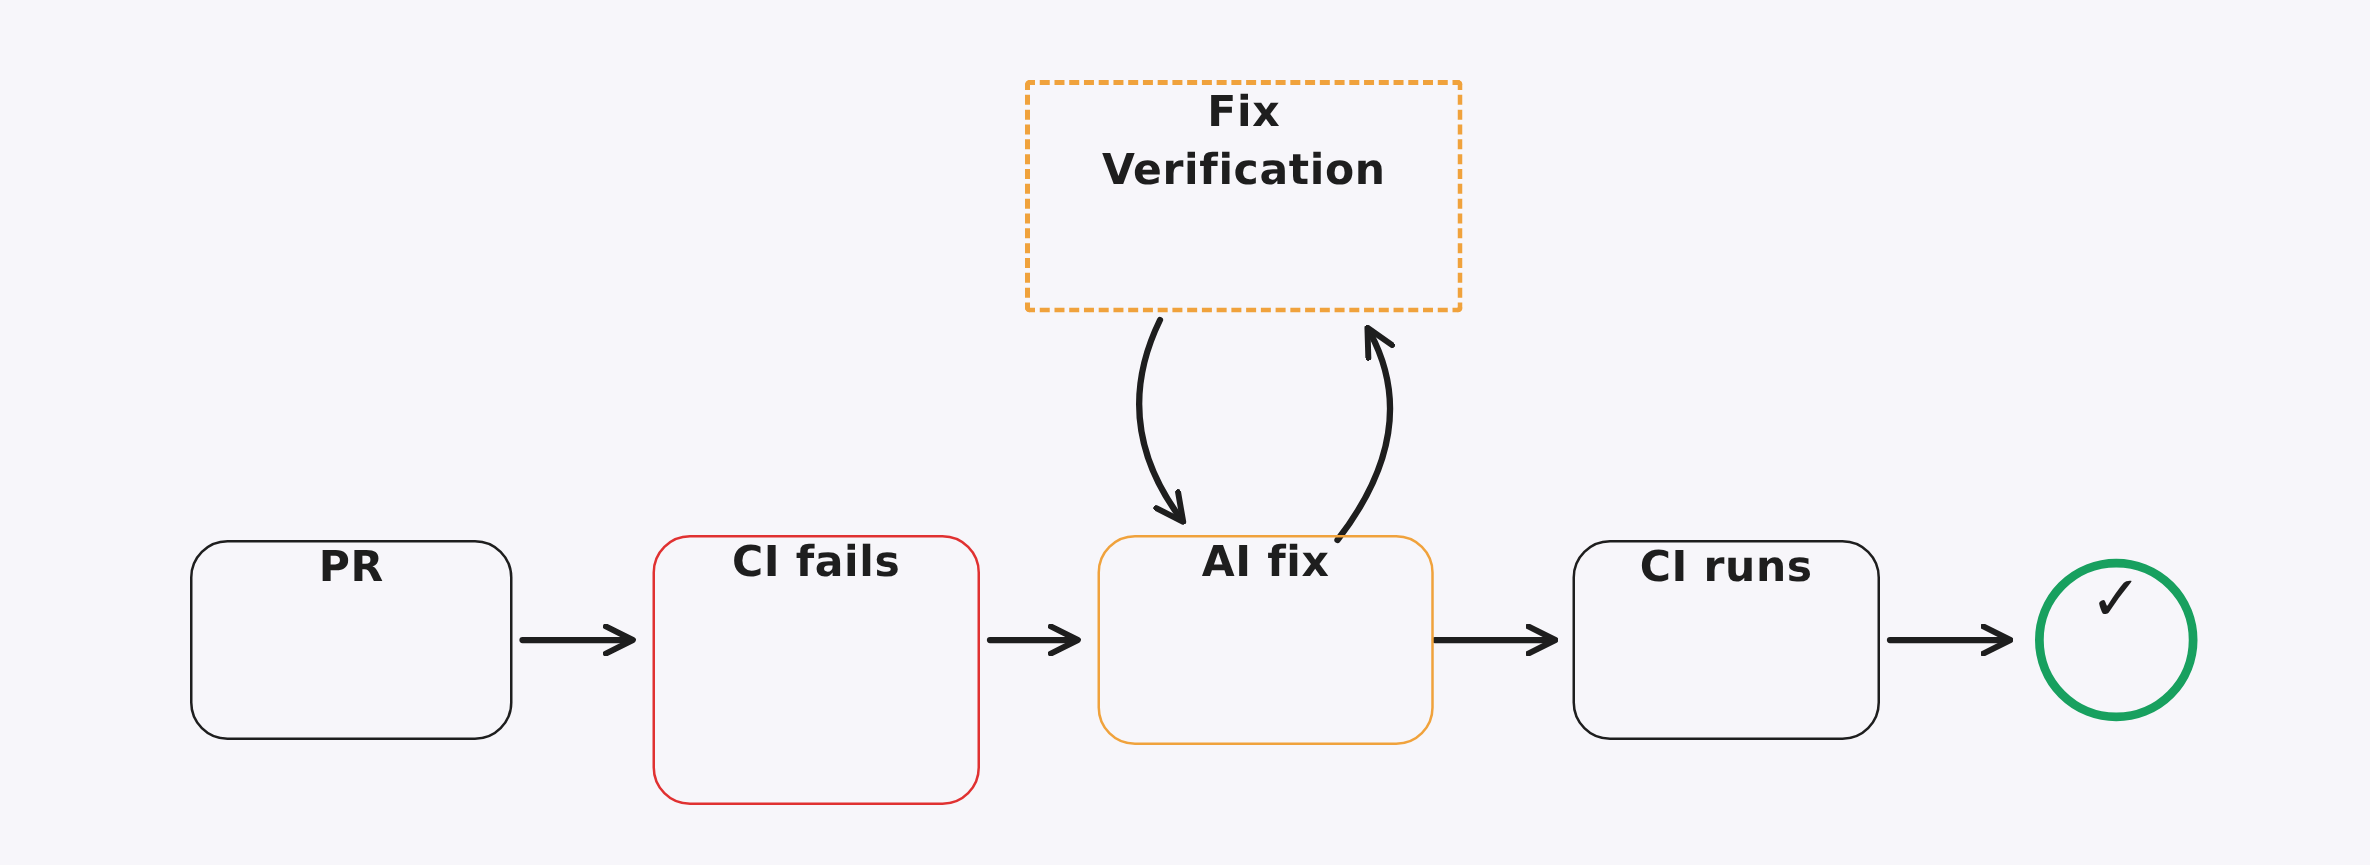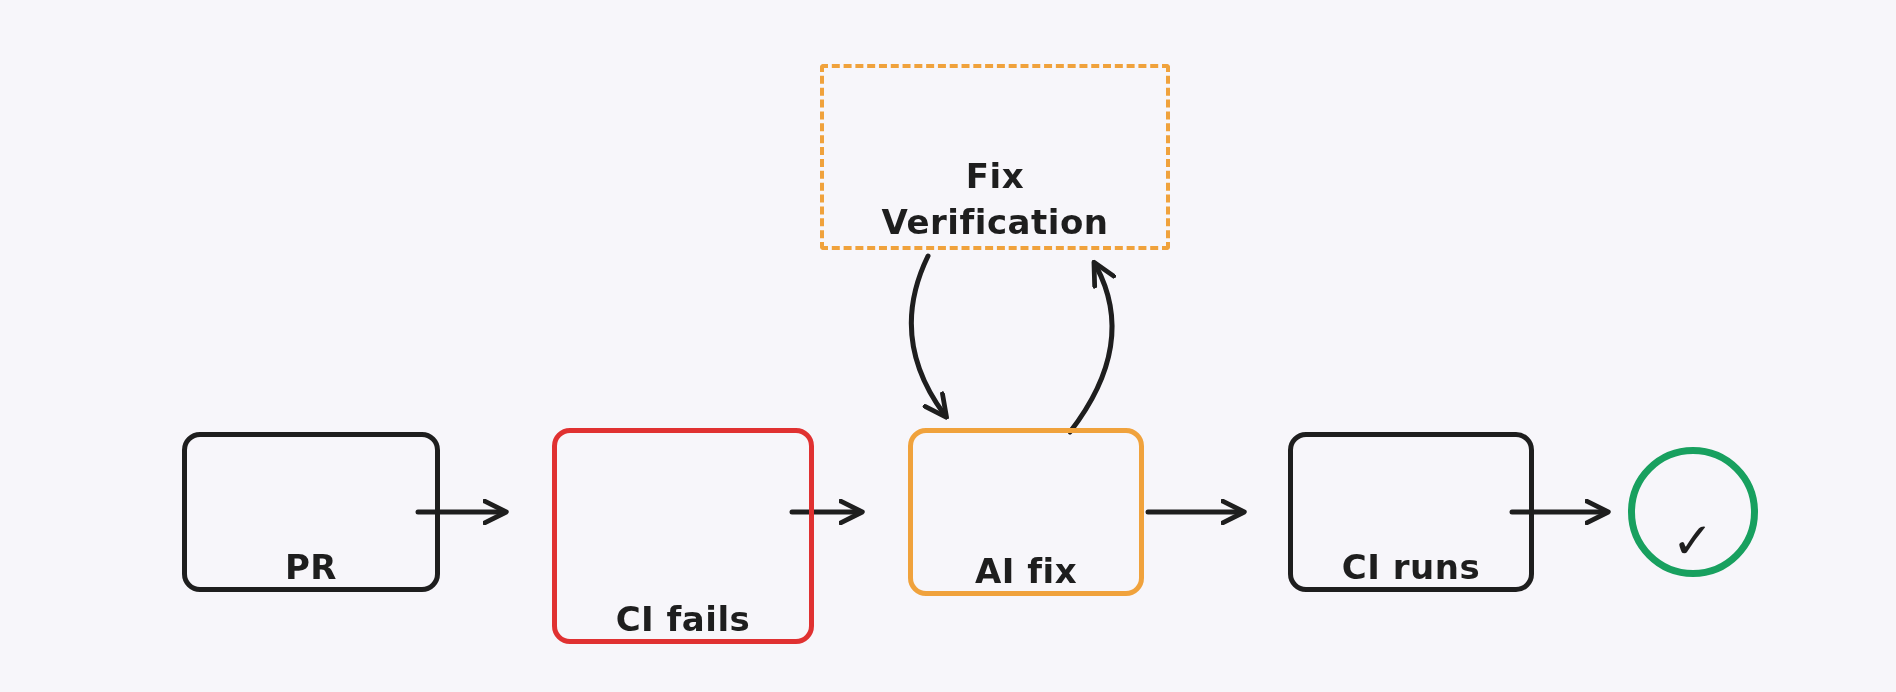--- a/index.html
+++ b/index.html
@@ -17,34 +17,33 @@
     position: absolute;
     left: 0;
     top: 0;
     width: 1896px;
     height: 692px;
     pointer-events: none;
   }
   .node {
     position: absolute;
     display: flex;
-    align-items: flex-end;
+    align-items: flex-start;
     justify-content: center;
     box-sizing: border-box;
     color: #1e1e1e;
     font-weight: 700;
     font-size: 34px;
     letter-spacing: 0.5px;
     text-align: center;
   }
   .box {
-    border: 5px solid #22c55e;
-    border-radius: 18px;
+    border: 2px solid #22c55e;
+    border-radius: 30px;
     background: transparent;
-    margin-left: 30px;
   }
   .dashed-box {
     border: 4px dashed #f0a23c;
     border-radius: 4px;
     background: transparent;
   }
   .dashed-box .label {
     width: 270px;
     line-height: 1.35;
   }
@@ -53,21 +52,21 @@
     border-radius: 50%;
   }
   .circle .label {
     font-size: 50px;
     font-weight: 700;
     margin-top: -4px;
   }
   
   #node-pr        { left: 152px;  top: 432px; width: 258px; height: 160px; }
   #node-ci-fails  { left: 522px;  top: 428px; width: 262px; height: 216px; }
-  #node-ai-fix    { left: 878px;  top: 428px; width: 236px; height: 168px; }
+  #node-ai-fix    { left: 878px;  top: 428px; width: 269px; height: 168px; }
   #node-ci-runs   { left: 1258px; top: 432px; width: 246px; height: 160px; }
   #node-verify    { left: 820px;  top: 64px;  width: 350px; height: 186px; }
   #node-success   { left: 1628px; top: 447px; width: 130px; height: 130px; }
 </style>
 </head>
 <body>
 
 <div class="canvas" style="background-color: rgb(247, 246, 250);">
 
   <svg class="arrow-layer" width="1896" height="692" viewBox="0 0 1896 692" xmlns="http://www.w3.org/2000/svg">

